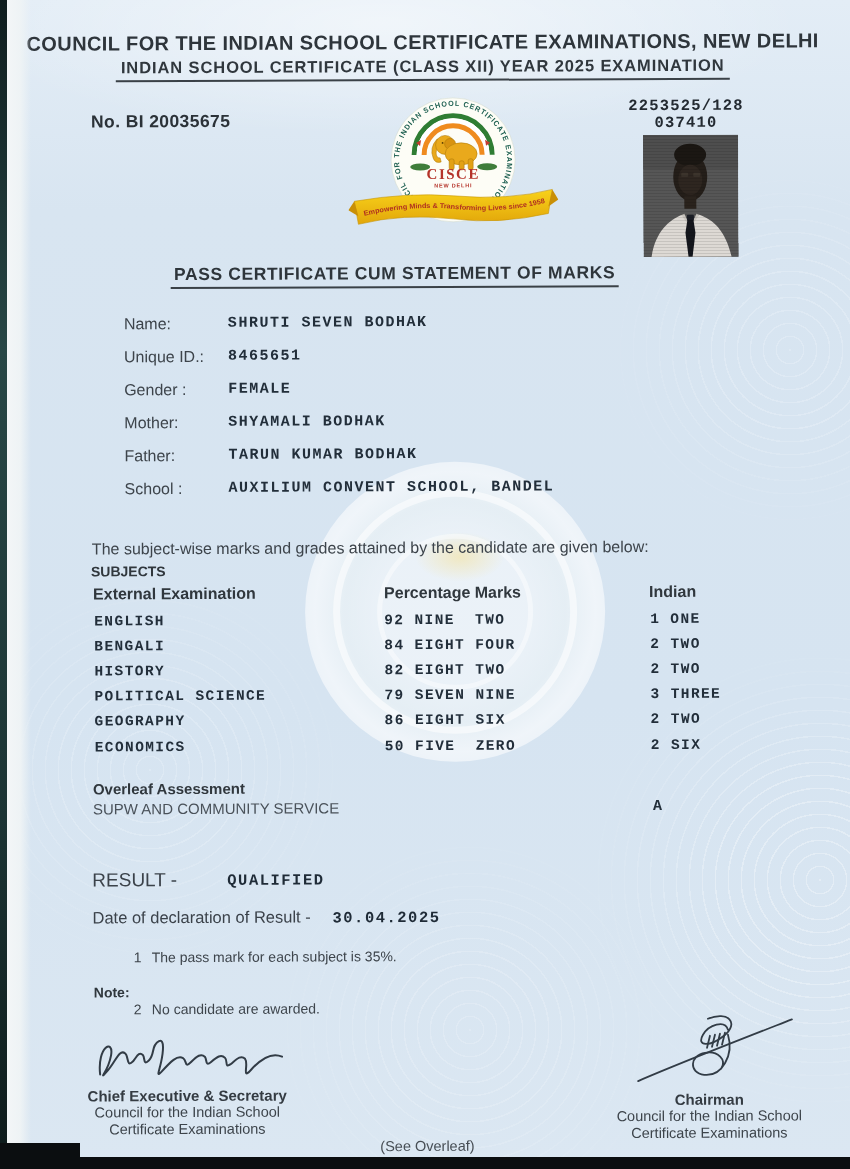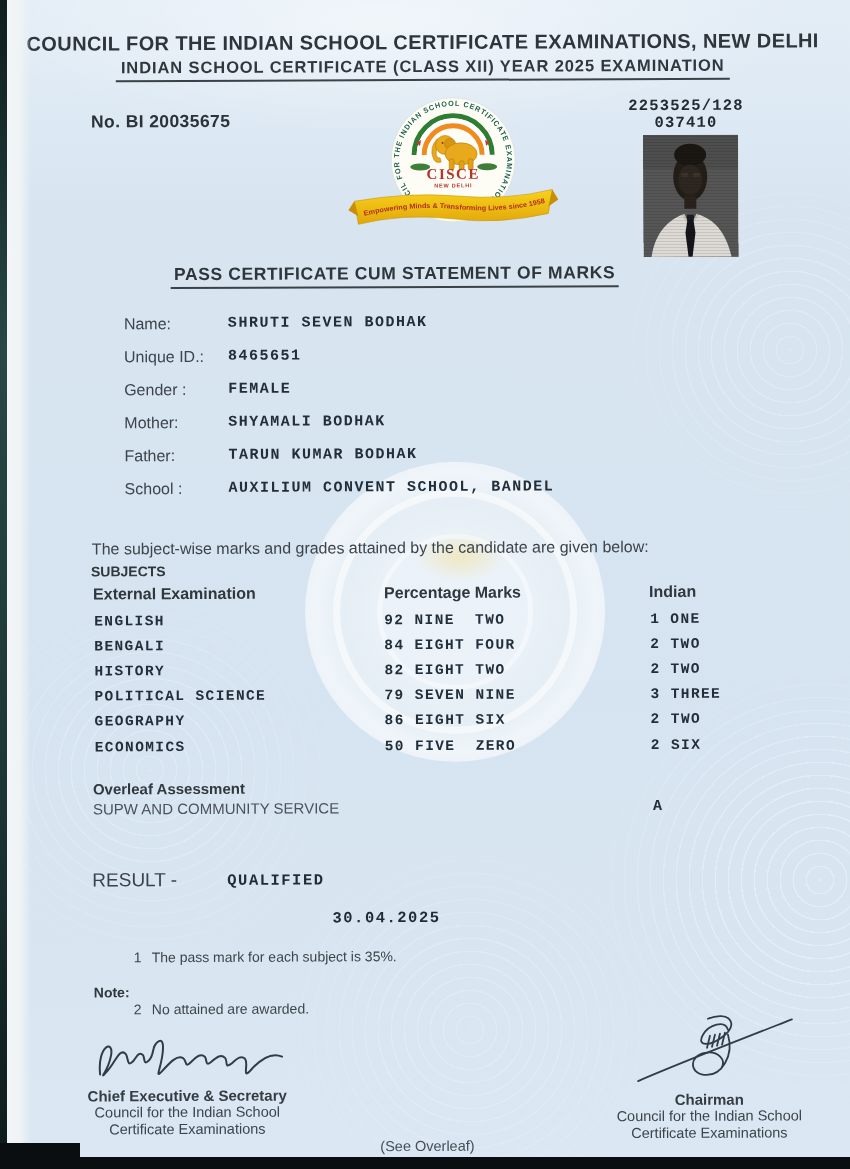--- a/index.html
+++ b/index.html
@@ -266,32 +266,33 @@
           <span>2 SIX</span>
         </div>
       </div>
 
     <div class="ia-title">Overleaf Assessment</div>
     <div class="ia-item">SUPW AND COMMUNITY SERVICE</div>
     <div class="ia-grade">A</div>
 
     <div class="result-label">RESULT -</div>
     <div class="result-value">QUALIFIED</div>
+    <div class="date-label">Date of declaration of Result -</div>
     <div class="date-value">30.04.2025</div>
 
     <div class="notes">
       <div class="note-line">
         <span class="note-label">Note:</span>
         <span class="note-num">1</span>
         <span class="note-text">The pass mark for each subject is 35%.</span>
       </div>
       <div class="note-line">
         <span class="note-label"></span>
         <span class="note-num">2</span>
-        <span class="note-text">No attained are awarded.</span>
+        <span class="note-text">No candidate are awarded.</span>
       </div>
     </div>
 
     <svg class="sig-left-svg" viewBox="0 0 200 58">
       <path d="M10,46 C7,18 24,10 21,27 C18,43 8,52 16,44 C25,35 29,20 35,25 C39,28 36,40 43,33 C47,28 49,23 53,27 C55,30 53,38 59,32 C65,26 61,17 69,13 C75,10 73,25 71,34 C69,43 66,49 71,44 C81,33 87,27 93,30 C97,32 94,41 101,34 C107,28 111,25 115,29 C117,32 115,39 121,34 C127,29 131,26 135,30 C138,33 134,41 141,36 C147,31 151,27 155,31 C159,36 151,53 161,42 C170,32 181,24 192,29" fill="none" stroke="#323c46" stroke-width="2" stroke-linecap="round"></path>
     </svg>
     <svg class="sig-right-svg" viewBox="0 0 168 86">
       <g fill="none" stroke="#323c46" stroke-width="1.8" stroke-linecap="round">
         <path d="M78,10 C98,2 110,14 94,27 C80,38 66,38 73,26 C79,16 95,11 98,21"></path>
         <path d="M80,27 l-3,12 M85,26 l-3,12 M90,25 l-3,12 M95,24 l-3,12"></path>

